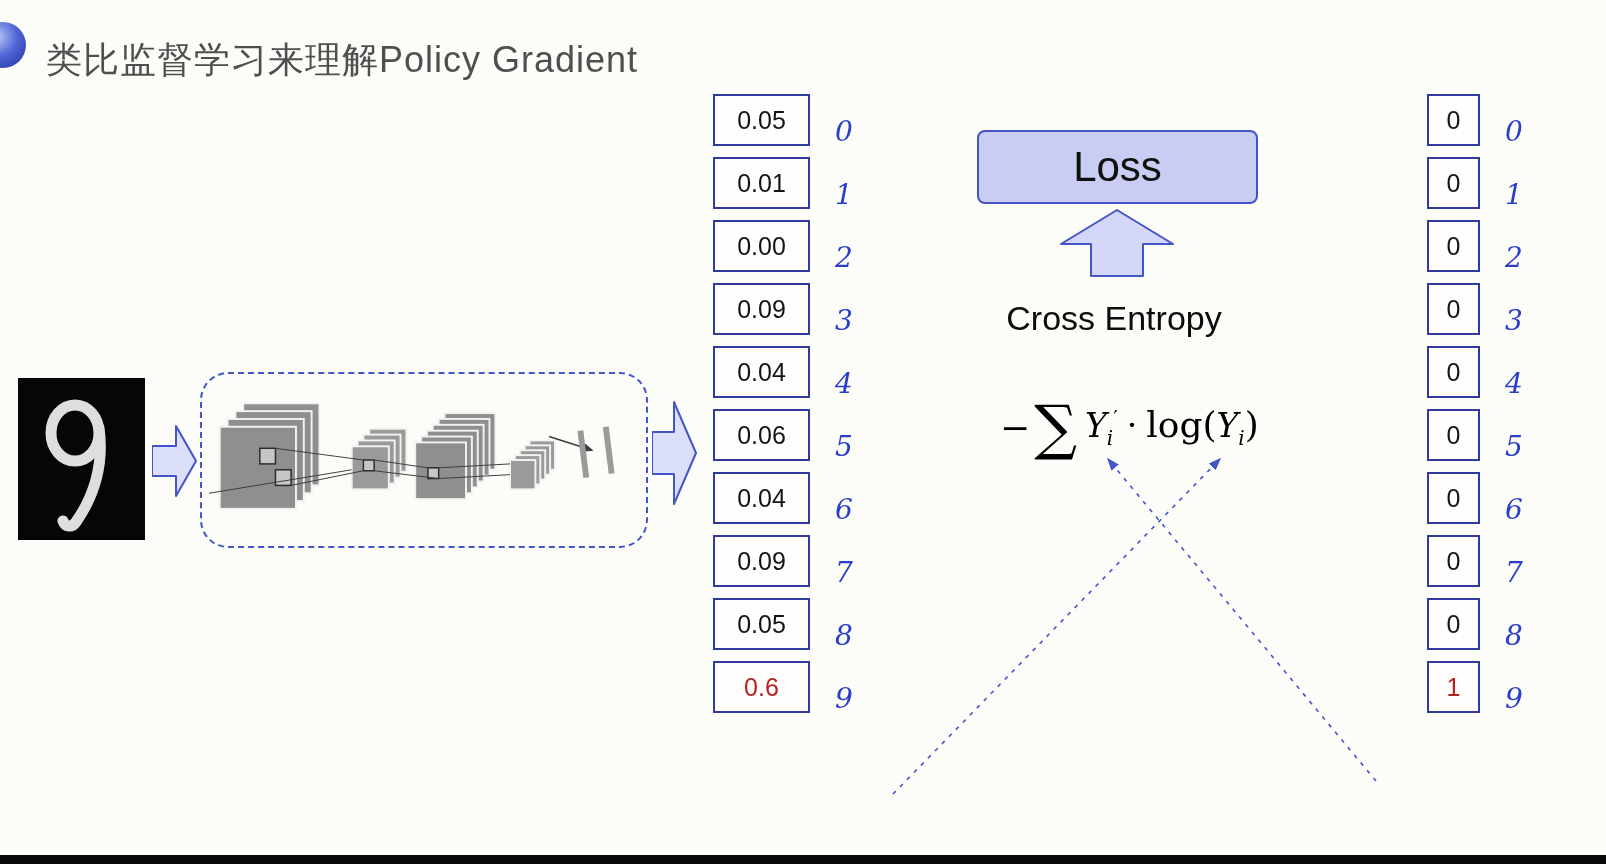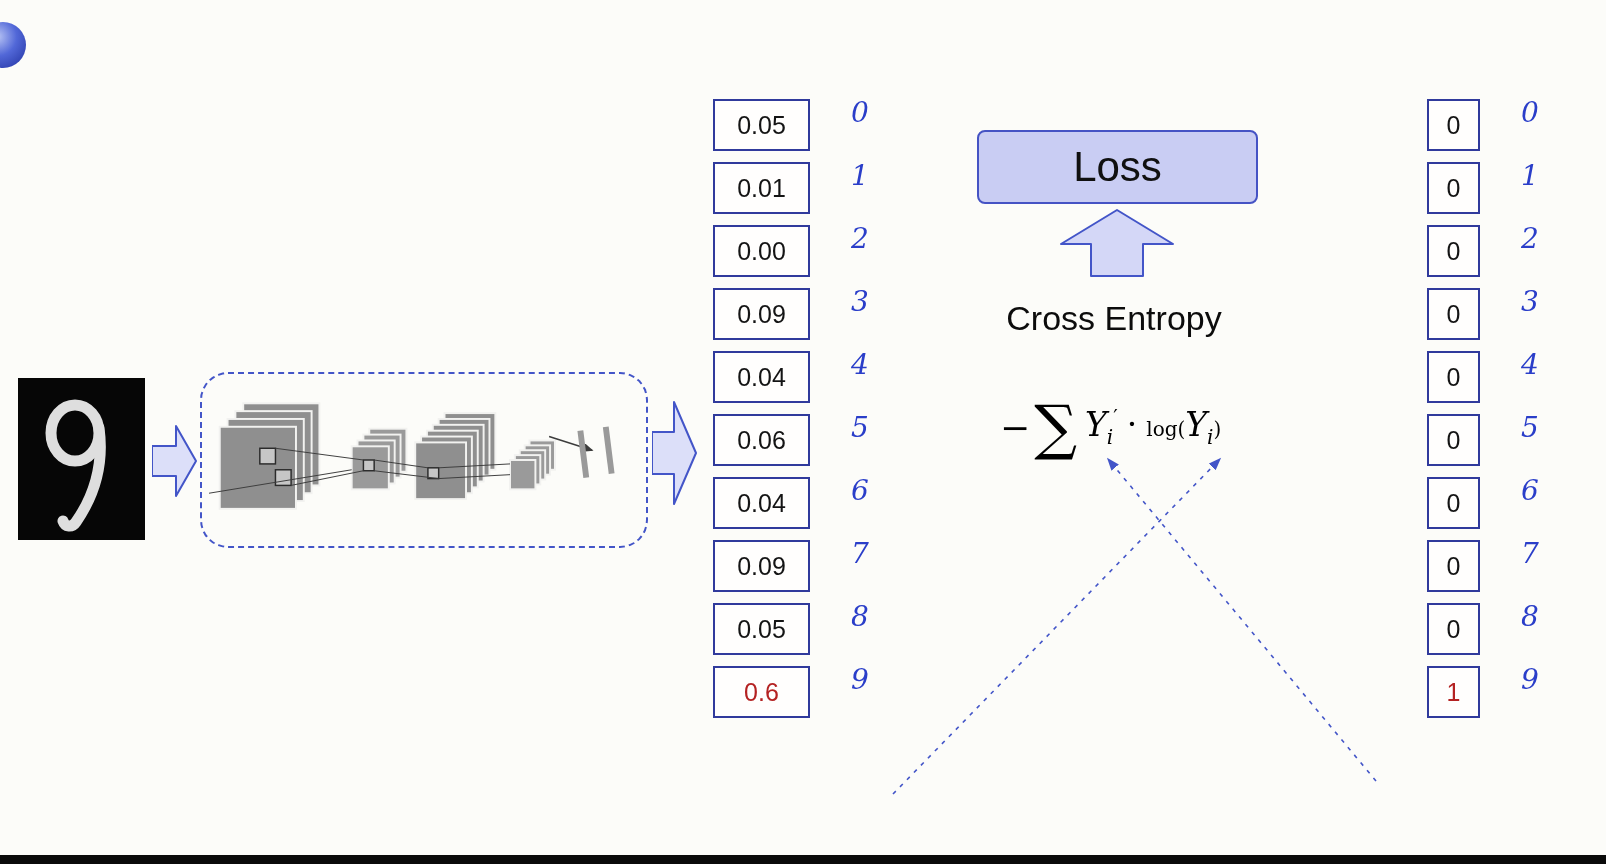--- a/index.html
+++ b/index.html
@@ -26,21 +26,21 @@
   
   .cnn-box {
     position:absolute; left:200px; top:372px; width:448px; height:176px;
     border:2px dashed #4355c8; border-radius:28px; background:transparent;
   }
   .cnn-box svg { width:100%; height:100%; display:block; }
   
   .col { position:absolute; top:99px; display:flex; flex-direction:column; gap:16px; }
   .col-output { left:713px; }
   .col-onehot { left:1427px; }
-  .row { display:flex; align-items:flex-start; height:47px;gap:16px; }
+  .row { display:flex; align-items:flex-end; height:47px; }
   .vbox {
     height:52px; border:2px solid #303a9c; background:#fffefd;
     display:flex; align-items:center; justify-content:center;
     font-size:25px; color:#141414;
   }
   .vbox-wide { width:97px; }
   .vbox-narrow { width:53px; }
   .red { color:#b42222; }
   .digit-label {
     margin-left:25px; min-width:26px;
@@ -65,39 +65,40 @@
     display:flex; align-items:center; color:#000;
     font-family:"DejaVu Serif","Liberation Serif",serif;
   }
   .f-minus { font-size:36px; margin-right:2px; }
   .f-sum   { font-size:60px; line-height:0.9; margin:0 8px 0 2px; }
   .f-body  { font-size:33px; display:inline-block; }
   .f-var   { font-style:italic; font-size:33px; }
   .f-sub   { font-style:italic; font-size:20px; }
   .f-sup   { font-size:20px; }
   .f-dot   { font-size:33px; margin:0 9px; }
-  .f-log   { font-size:20px; }
+  .f-log   { font-size:36px; }
   
   .caption { position:absolute; font-size:25px; color:#141414; white-space:nowrap; }
   .caption .cvar { font-family:"DejaVu Serif",serif; font-style:italic; }
   .caption sub { font-size:16px; font-family:"DejaVu Serif",serif; font-style:italic; }
   .caption sup { font-size:16px; }
   .caption-left  { left:684px; top:790px; }
   .caption-right { left:1283px; top:790px; }
   
   .overlay { position:absolute; left:0; top:0; width:1606px; height:864px; pointer-events:none; }
   
   .bottom-bar { position:absolute; left:0; bottom:0; width:1606px; height:9px; background:#0a0a0a; }
 </style>
 </head>
 <body>
 
 <div class="stage">
 
   <span class="bullet"></span>
+  <h1 class="title">类比监督学习来理解Policy Gradient</h1>
 
   <div class="mnist">
     <svg viewBox="0 0 127 162">
       <ellipse cx="57" cy="55" rx="24" ry="28" fill="none" stroke="#dedede" stroke-width="11"></ellipse>
       <path d="M 81 50 C 86 86, 76 118, 58 144 C 54 150, 47 149, 45 143" fill="none" stroke="#dedede" stroke-width="11" stroke-linecap="round"></path>
     </svg>
   </div>
 
   <svg class="flow-arrow" style="left:152px; top:424px;" width="46" height="74" viewBox="0 0 46 74">
     <polygon points="0,22 24,22 24,2 44,37 24,72 24,52 0,52" fill="#dcdff9" stroke="#4355c8" stroke-width="2" stroke-linejoin="round"></polygon>

